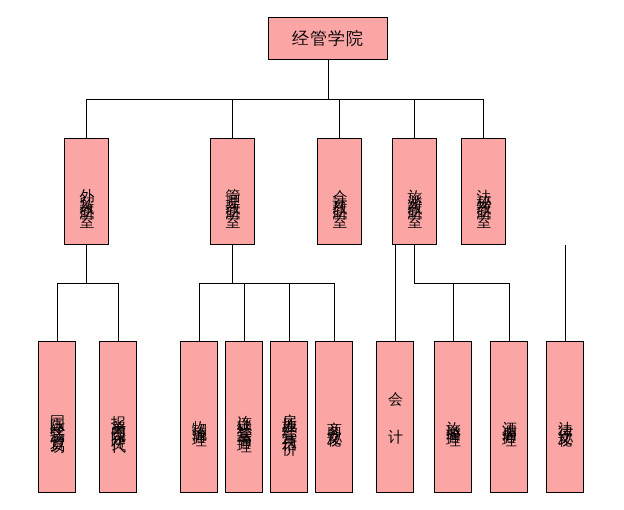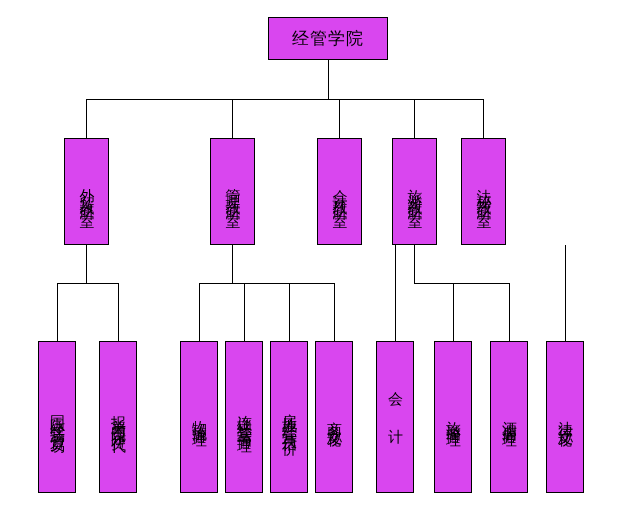--- a/index.html
+++ b/index.html
@@ -14,21 +14,21 @@
     position: relative;
     width: 624px;
     height: 510px;
     background: #ffffff;
     overflow: hidden;
   }
   .node {
     position: absolute;
     box-sizing: border-box;
     border: 1px solid #000000;
-    background: #d946ef;
+    background: #fca5a5;
     display: flex;
     align-items: center;
     justify-content: center;
     color: #000000;
     z-index: 2;
   }
   .node.horizontal {
     font-size: 17px;
     letter-spacing: 1px;
     line-height: 1;

